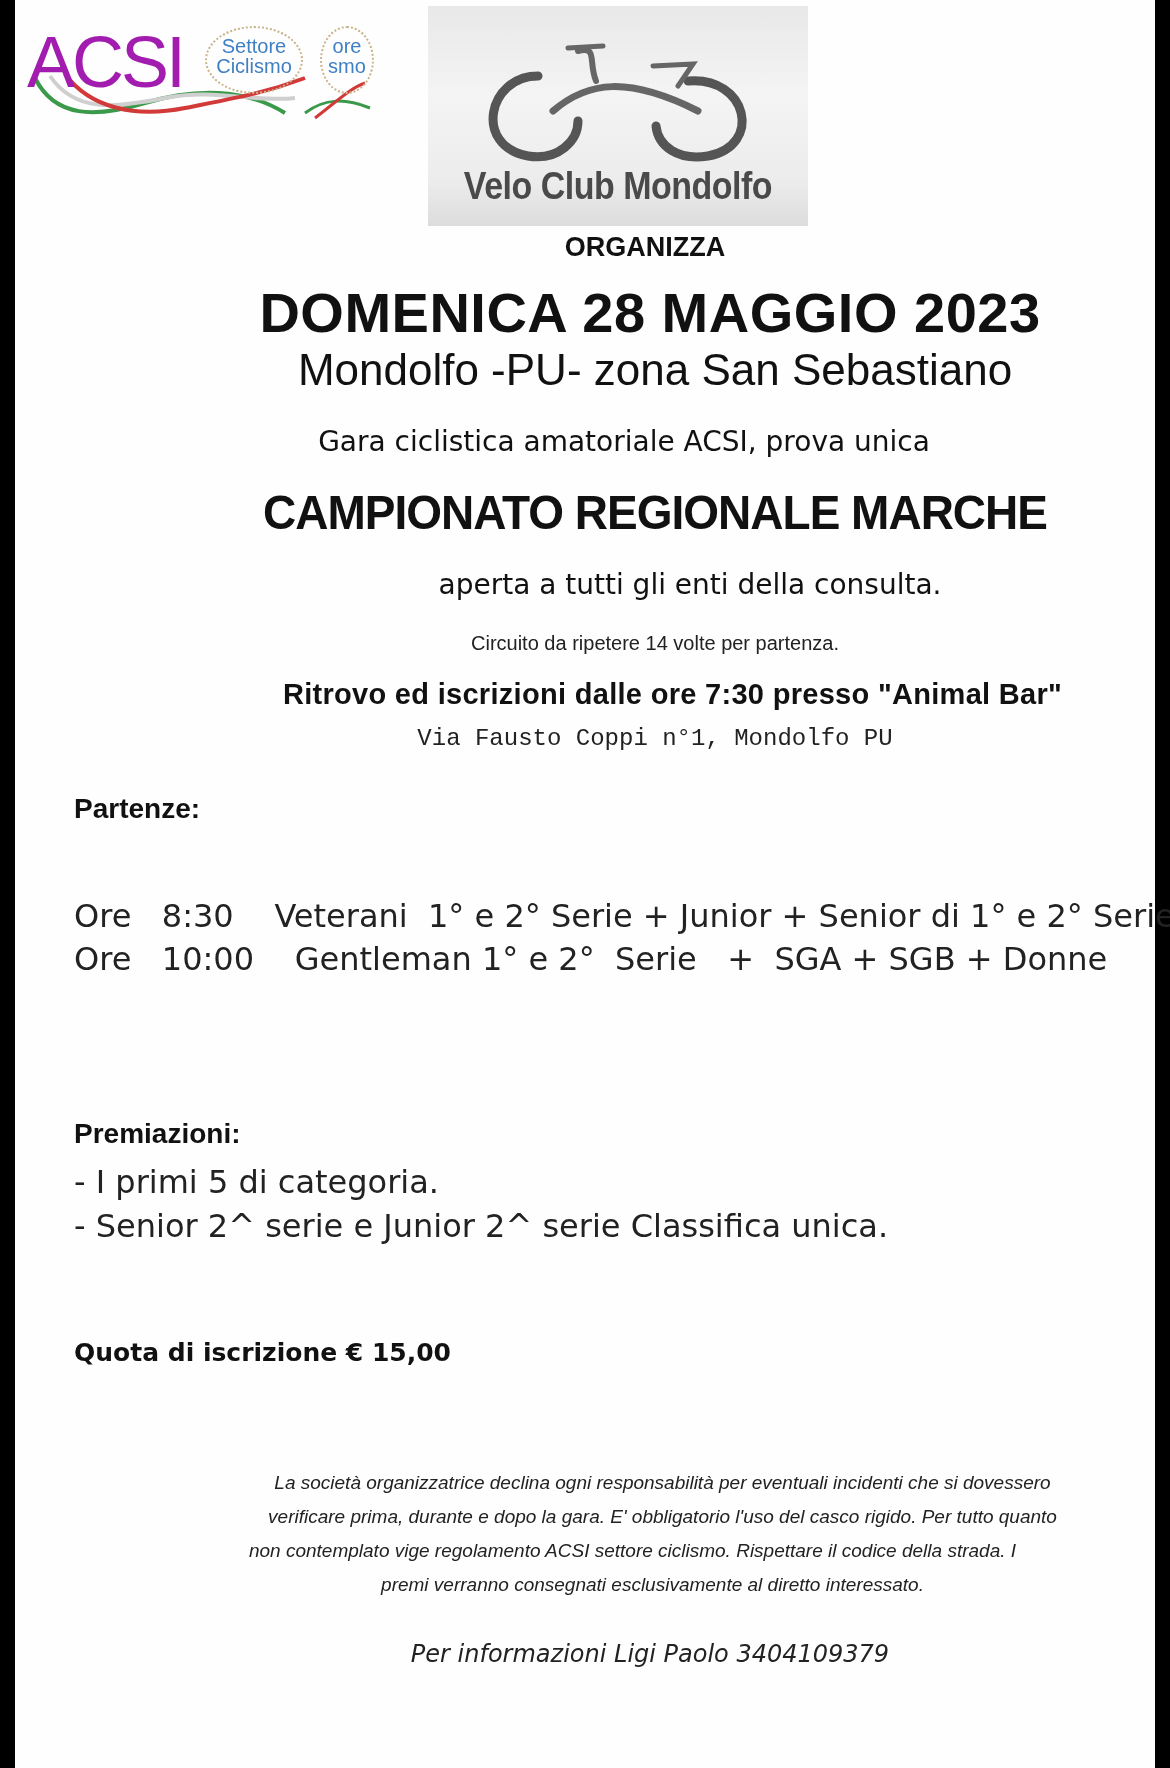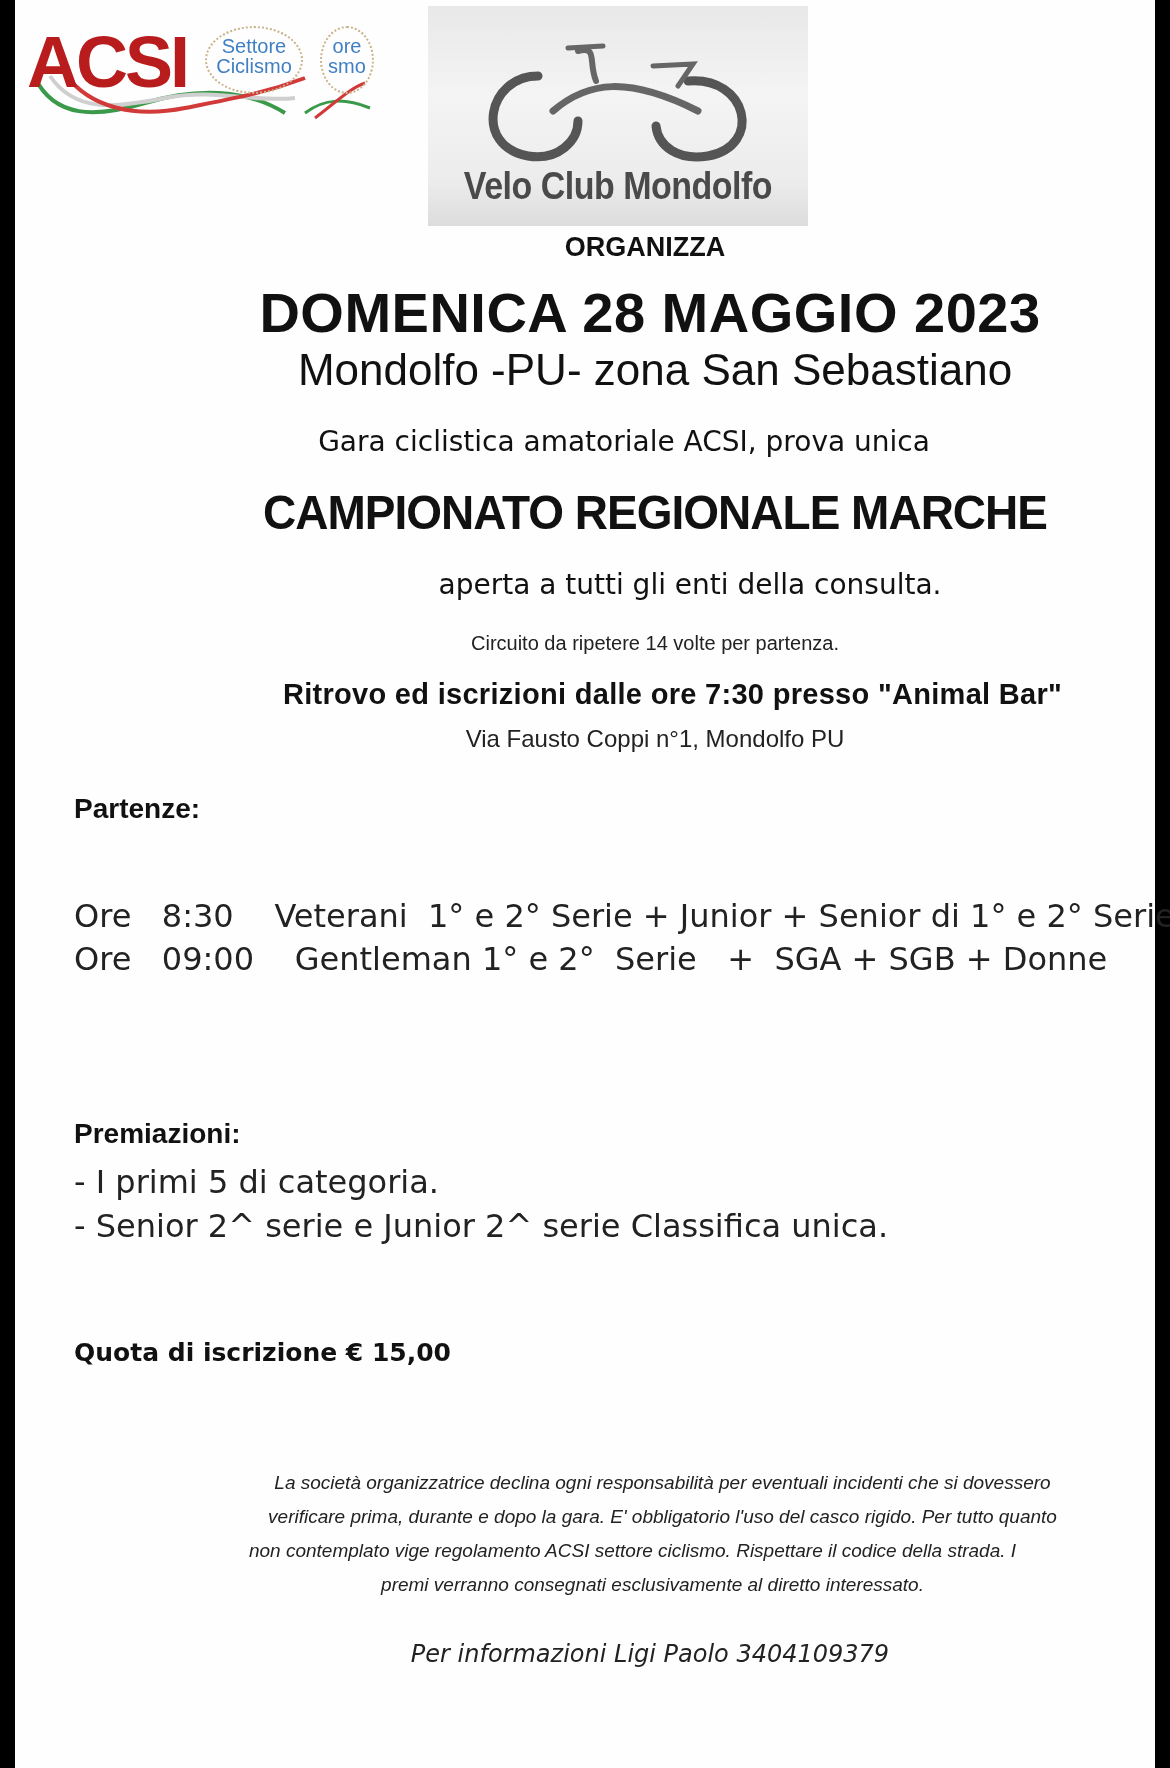--- a/index.html
+++ b/index.html
@@ -8,22 +8,22 @@
     font-family:"Liberation Sans", sans-serif; color:#111;
   }
   .page {
     position:absolute; left:15px; top:0; width:1140px; height:1768px; background:#fefefe;
   }
   .abs { position:absolute; }
 
   
   .acsi-logo { left:0; top:18px; width:370px; height:100px; }
   .acsi-text {
-    position:absolute; left:12px; top:8px; font-weight:bold; font-size:72px; letter-spacing:-3px;
-    color:#b91c1c; font-family:"Liberation Sans", sans-serif; line-height:72px;
+    position:absolute; left:12px; top:8px; font-weight:normal; font-size:72px; letter-spacing:-3px;
+    color:#a21caf; font-family:"Liberation Sans", sans-serif; line-height:72px;
   }
   .badge {
     position:absolute; border:2px dotted #c9b38a; border-radius:50%;
     color:#3f7fc4; font-size:20px; line-height:20px; text-align:center; padding-top:8px;
   }
   .badge1 { left:190px; top:8px; width:94px; height:56px; }
   .badge2 { left:305px; top:8px; width:50px; height:56px; overflow:hidden; }
   .ribbon { position:absolute; left:0; top:40px; }
 
   
@@ -38,21 +38,21 @@
   }
 
   .organizza { top:232px; left:0; width:1140px; font-weight:bold; font-size:27px; text-align:center; padding-left:120px; box-sizing:border-box;}
   .date { top:280px; left:0; width:1140px; font-weight:bold; font-size:56px; text-align:center; padding-left:130px; box-sizing:border-box; letter-spacing:0.5px;}
   .place { top:345px; left:0; width:1140px; font-size:44px; text-align:center; padding-left:140px; box-sizing:border-box; }
   .gara { top:425px; left:0; width:1088px; font-size:31px; text-align:center; padding-left:130px; box-sizing:border-box; font-family:"DejaVu Sans", sans-serif; font-size:28px;}
   .campionato { top:485px; left:0; width:1140px; font-weight:bold; font-size:46px; text-align:center; padding-left:140px; box-sizing:border-box; letter-spacing:-1px; transform:scaleY(1.05);}
   .aperta { top:568px; left:0; width:1140px; font-size:30px; text-align:center; padding-left:140px; box-sizing:border-box; font-family:"DejaVu Sans", sans-serif; font-size:28px;margin-left:35px;}
   .circuito { top:632px; left:0; width:1140px; font-size:20px; text-align:center; padding-left:140px; box-sizing:border-box; color:#222;}
   .ritrovo { top:678px; left:0; width:1140px; font-weight:bold; font-size:29px; text-align:center; padding-left:175px; box-sizing:border-box; letter-spacing:0.3px;}
-  .via { top:725px; left:0; width:1140px; font-size:24px; text-align:center; padding-left:140px; box-sizing:border-box; font-family:Liberation Sans, sans-serif; color:#222;}
+  .via { top:725px; left:0; width:1140px; font-size:24px; text-align:center; padding-left:140px; box-sizing:border-box; font-family:Liberation Mono, monospace; color:#222;}
 
   .section-title { left:59px; font-weight:bold; font-size:28px; }
   .partenze-title { top:793px; }
   .line { left:59px; font-size:32px; font-family:"DejaVu Sans", sans-serif; color:#222; white-space:pre;text-align:center; }
   .line1 { top:897px; }
   .line2 { top:940px; }
   .premi-title { top:1118px; }
   .prem1 { top:1163px; }
   .prem2 { top:1207px; }
   .quota { left:59px; top:1338px; font-weight:bold; font-size:25px; font-family:"DejaVu Sans", sans-serif; }
@@ -109,21 +109,21 @@
   <div class="abs place">Mondolfo -PU- zona San Sebastiano</div>
   <div class="abs gara">Gara ciclistica amatoriale ACSI, prova unica</div>
   <div class="abs campionato">CAMPIONATO REGIONALE MARCHE</div>
   <div class="abs aperta">aperta a tutti gli enti della consulta.</div>
   <div class="abs circuito">Circuito da ripetere 14 volte per partenza.</div>
   <div class="abs ritrovo">Ritrovo ed iscrizioni dalle ore 7:30 presso "Animal Bar"</div>
   <div class="abs via">Via Fausto Coppi n°1, Mondolfo PU</div>
 
   <div class="abs section-title partenze-title">Partenze:</div>
   <div class="abs line line1">Ore   8:30    Veterani  1° e 2° Serie + Junior + Senior di 1° e 2° Serie</div>
-  <div class="abs line line2">Ore   09:00    Gentleman 1° e 2°  Serie   +  SGA + SGB + Donne</div>
+  <div class="abs line line2">Ore   10:00    Gentleman 1° e 2°  Serie   +  SGA + SGB + Donne</div>
 
   <div class="abs section-title premi-title">Premiazioni:</div>
   <div class="abs line prem1">- I primi 5 di categoria.</div>
   <div class="abs line prem2">- Senior 2^ serie e Junior 2^ serie Classifica unica.</div>
 
   <div class="abs quota">Quota di iscrizione € 15,00</div>
 
   <div class="abs disclaimer">
     <div style="padding-left:20px;">La società organizzatrice declina ogni responsabilità per eventuali incidenti che si dovessero</div>
     <div style="padding-left:20px;">verificare prima, durante e dopo la gara. E' obbligatorio l'uso del casco rigido. Per tutto quanto</div>

